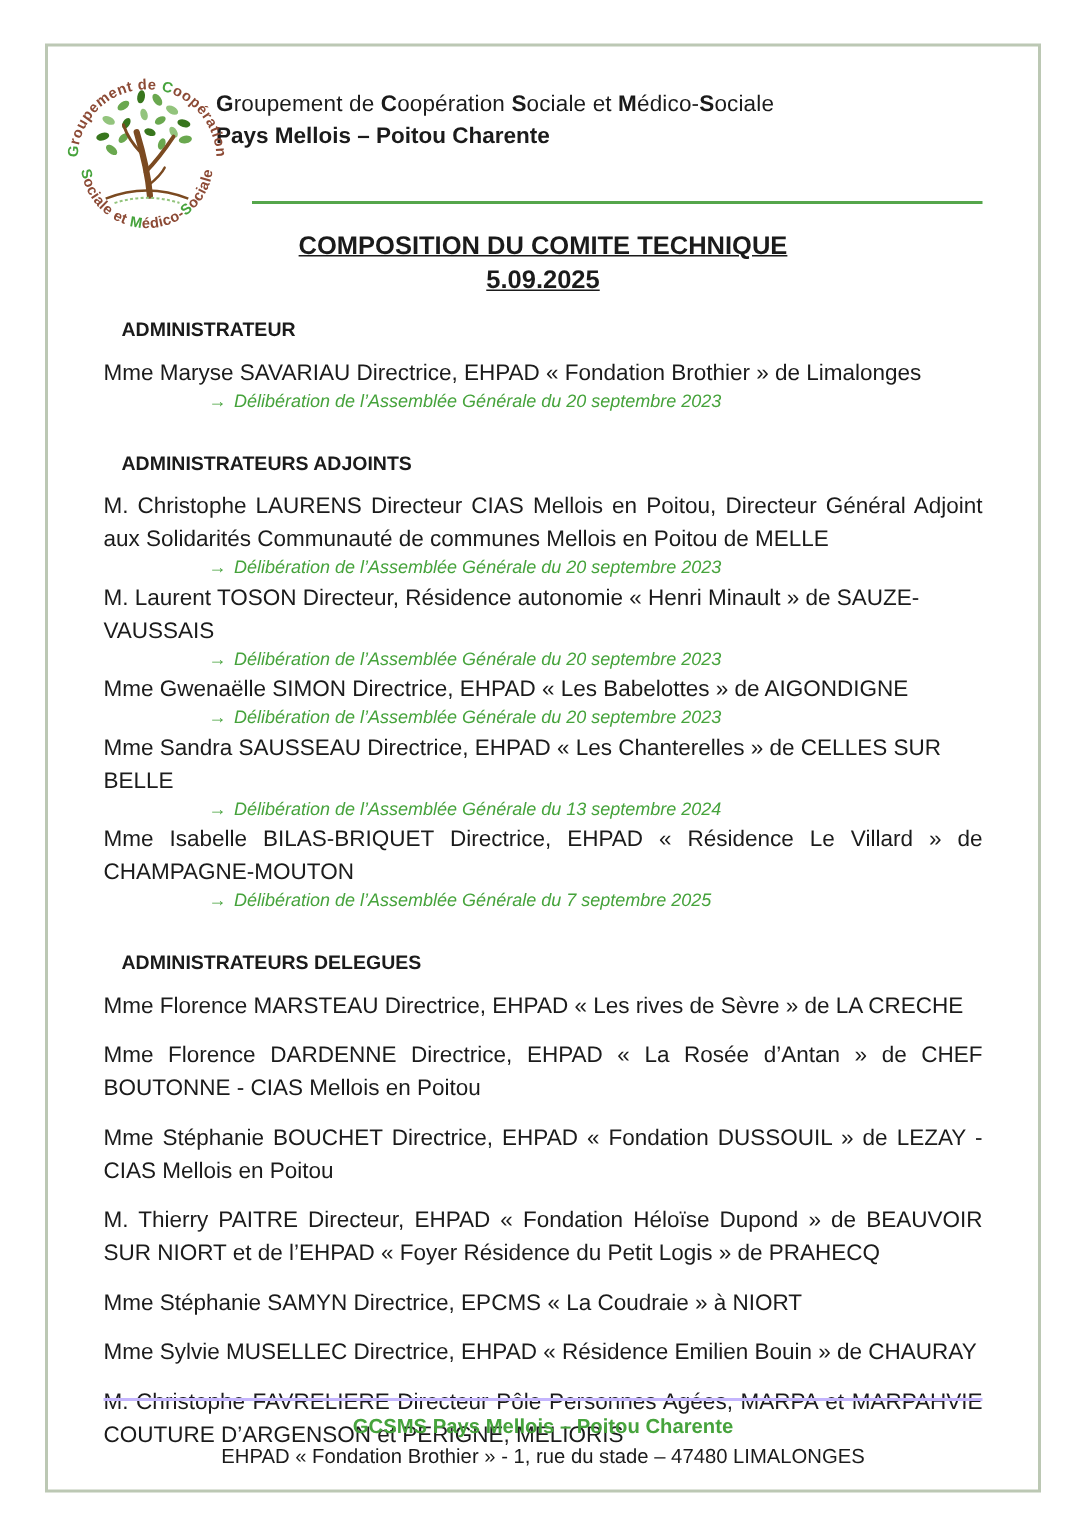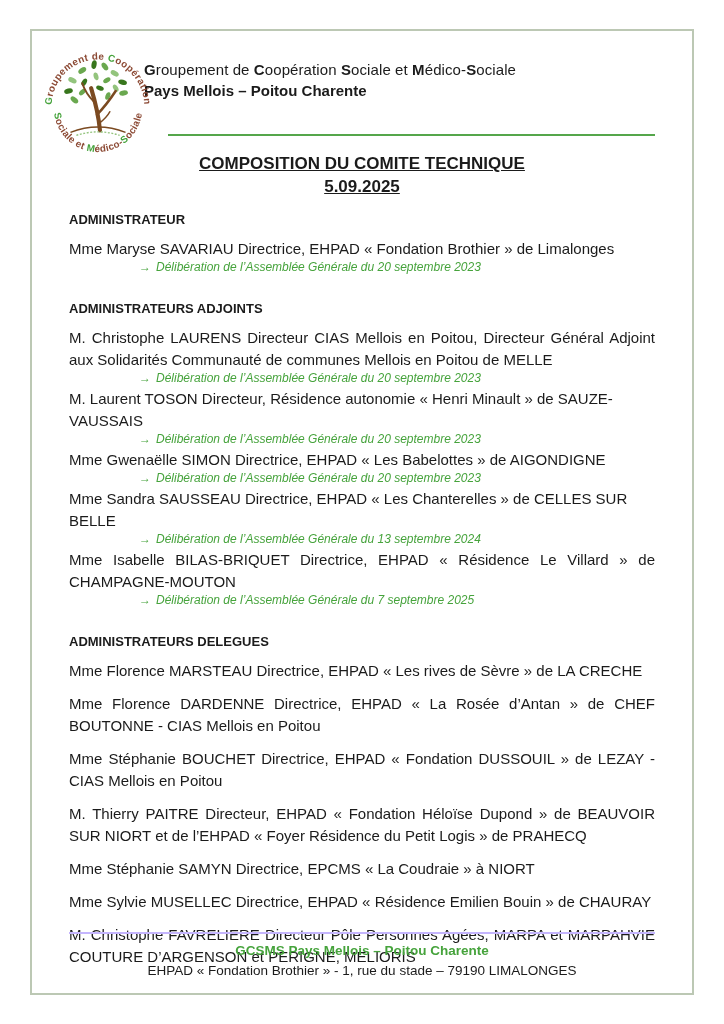--- a/index.html
+++ b/index.html
@@ -23,21 +23,21 @@
   .header-rule {
     margin-left:136px; margin-right:37px; height:0;
     border-top:2px solid #55a64b; margin-top:13px;
   }
   
   .doc-title { text-align:center; font-weight:bold; font-size:17px; line-height:23px; margin-top:16px;text-decoration:underline; }
   
   .content { margin:0 37px; }
   .section { margin-top:26px; }
   .section.first { margin-top:14px; }
-  .section-heading { font-weight:bold; font-size:13px; line-height:16px; margin:0 0 10px 0; }
+  .section-heading { font-weight:bold; font-size:13px; line-height:16px; margin:0 0 10px 12px; }
   .entry { font-size:15px; line-height:22px; margin:0; }
   .entry.just { text-align:justify; }
   .section.spaced .entry { margin-bottom:11px; }
   .delib {
     color:#46a33c; font-style:italic; font-size:12px; line-height:15px;
     padding-left:70px; margin:0 0 2px 0;
   }
   .delib .arrow { margin-right:5px; font-weight:bold; }
   
   .footer {
@@ -135,17 +135,17 @@
           <p class="entry just">Mme Stéphanie BOUCHET Directrice, EHPAD « Fondation DUSSOUIL » de LEZAY - CIAS Mellois en Poitou</p>
           <p class="entry just">M. Thierry PAITRE Directeur, EHPAD « Fondation Héloïse Dupond » de BEAUVOIR SUR NIORT et de l’EHPAD « Foyer Résidence du Petit Logis » de PRAHECQ</p>
           <p class="entry">Mme Stéphanie SAMYN Directrice, EPCMS « La Coudraie » à NIORT</p>
           <p class="entry">Mme Sylvie MUSELLEC Directrice, EHPAD « Résidence Emilien Bouin » de CHAURAY</p>
           <p class="entry just">M. Christophe FAVRELIERE Directeur Pôle Personnes Agées, MARPA et MARPAHVIE COUTURE D’ARGENSON et PERIGNE, MELIORIS</p>
         </div>
       </div>
 
     <div class="footer">
       <div class="footer-org">GCSMS Pays Mellois – Poitou Charente</div>
-      <div>EHPAD « Fondation Brothier » - 1, rue du stade – 79190 LIMALONGES</div>
+      <div>EHPAD « Fondation Brothier » - 1, rue du stade – 47480 LIMALONGES</div>
     </div>
 
   </div>
 </div>
 
 </body></html>

